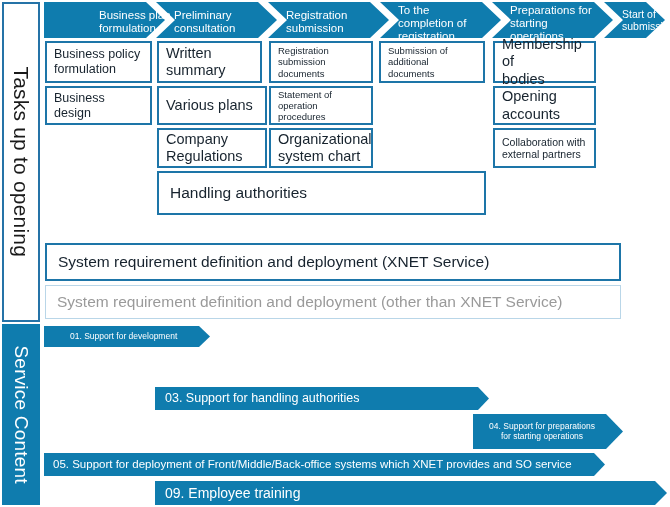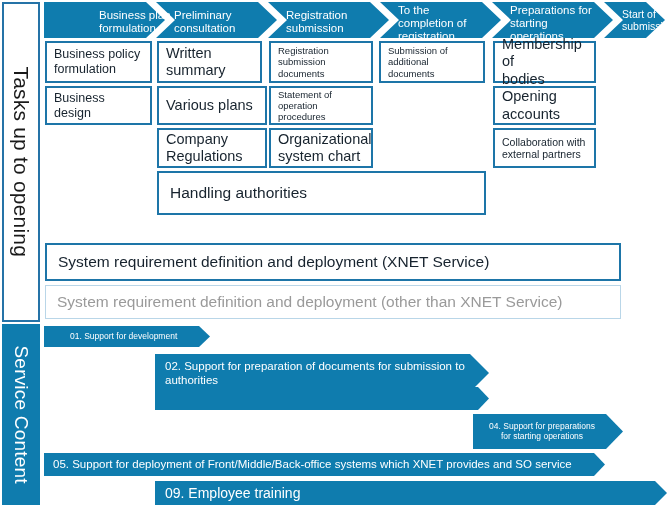--- a/index.html
+++ b/index.html
@@ -212,32 +212,26 @@
     <span>System requirement definition and deployment (other than XNET Service)</span>
   </div>
 
   <div class="arrow" style="left:44px; top:326px;">
     <svg width="167" height="21" viewBox="0 0 167 21" xmlns="http://www.w3.org/2000/svg">
       <path d="M0,0 L155,0 L166,10.5 L155,21 L0,21 Z" fill="#0f7cae"></path>
     </svg>
     <span class="arrow-label a-sm" style="left:8px; top:5px;margin-left:18px;">01. Support for development</span>
   </div>
 
-  <div class="arrow" style="left:155px; top:354px;">
-    <svg width="335" height="38" viewBox="0 0 335 38" xmlns="http://www.w3.org/2000/svg">
-      <path d="M0,0 L315,0 L334,19 L315,38 L0,38 Z" fill="#0f7cae"></path>
-    </svg>
-    <span class="arrow-label a-md" style="left:10px; top:6px;">02. Support for preparation of documents for submission to
-     authorities</span>
-  </div>
 
   <div class="arrow" style="left:155px; top:387px;">
     <svg width="335" height="23" viewBox="0 0 335 23" xmlns="http://www.w3.org/2000/svg">
       <path d="M0,0 L323,0 L334,11.5 L323,23 L0,23 Z" fill="#0f7cae"></path>
     </svg>
+    <span class="arrow-label a-lg" style="left:10px; top:4px;">03. Support for handling authorities</span>
   </div>
 
   <div class="arrow" style="left:473px; top:414px;">
     <svg width="151" height="35" viewBox="0 0 151 35" xmlns="http://www.w3.org/2000/svg">
       <path d="M0,0 L133,0 L150,17.5 L133,35 L0,35 Z" fill="#0f7cae"></path>
     </svg>
     <span class="arrow-label a-sm center" style="left:8px; top:7px; width:122px;">04. Support for preparations
 for starting operations</span>
   </div>
 

